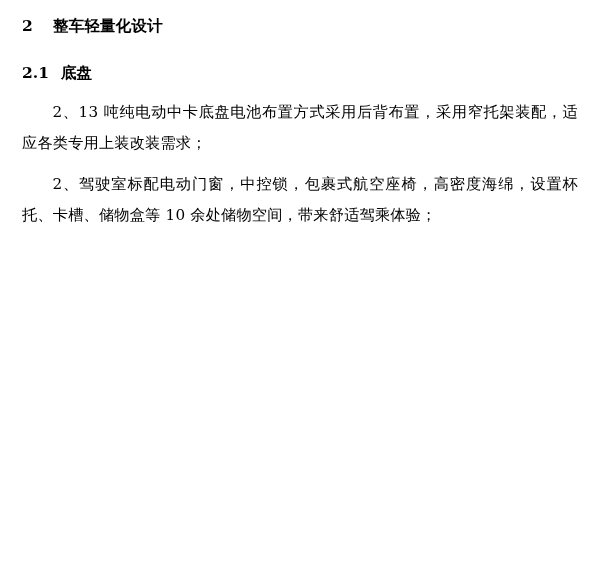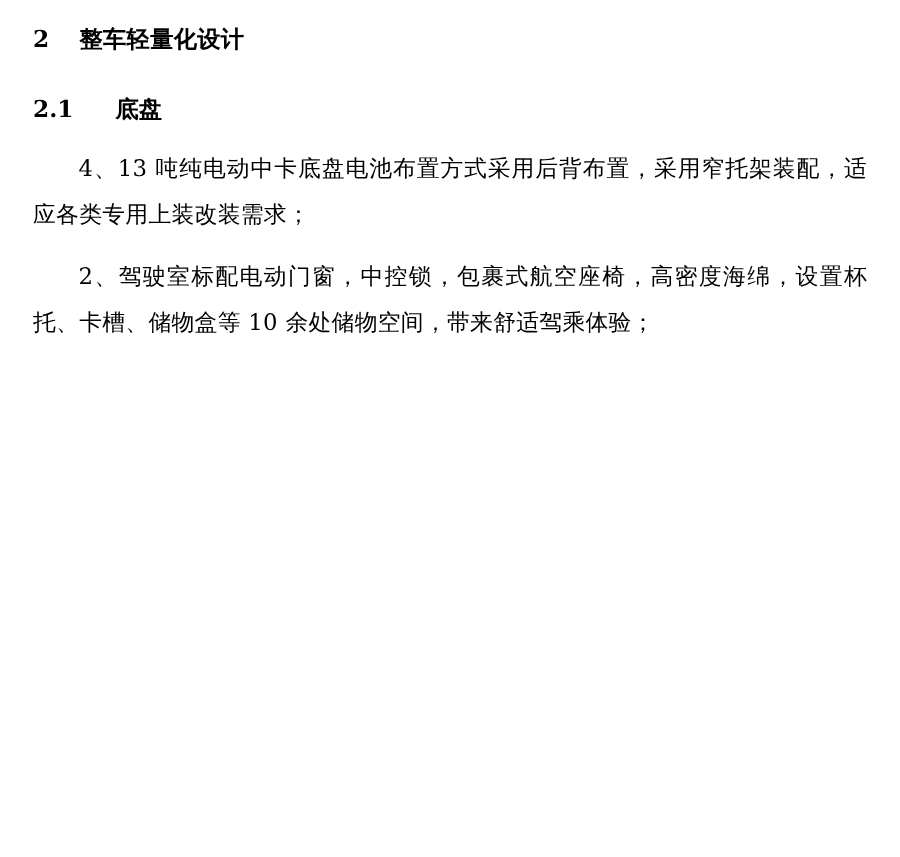--- a/index.html
+++ b/index.html
@@ -35,21 +35,21 @@
   }
   .h2 {
     font-size: 15.5px;
     font-weight: bold;
     margin: 24px 0 0 0;
     line-height: 1.5;
     display: flex;
     align-items: baseline;
   }
   .h2 .num {
-    margin-right: 28px;
+    margin-right: 12px;
   }
   p.body {
     font-size: 15.2px;
     line-height: 2.05;
     margin: 10px 0 0 0;
     text-indent: 2em;
     text-align: justify;
     text-justify: inter-ideograph;
     letter-spacing: 0.2px;
   }
@@ -65,16 +65,16 @@
   <div class="h1">
     <span class="num">2</span>
     <span>整车轻量化设计</span>
   </div>
 
   <div class="h2">
     <span class="num">2.1</span>
     <span>底盘</span>
   </div>
 
-  <p class="body">4、13 吨纯电动中卡底盘电池布置方式采用后背布置，采用窄托架装配，适应各类专用上装改装需求；</p>
+  <p class="body">2、13 吨纯电动中卡底盘电池布置方式采用后背布置，采用窄托架装配，适应各类专用上装改装需求；</p>
   <p class="body">2、驾驶室标配电动门窗，中控锁，包裹式航空座椅，高密度海绵，设置杯托、卡槽、储物盒等 10 余处储物空间，带来舒适驾乘体验；</p>
 
 </div>
 
 </body></html>

